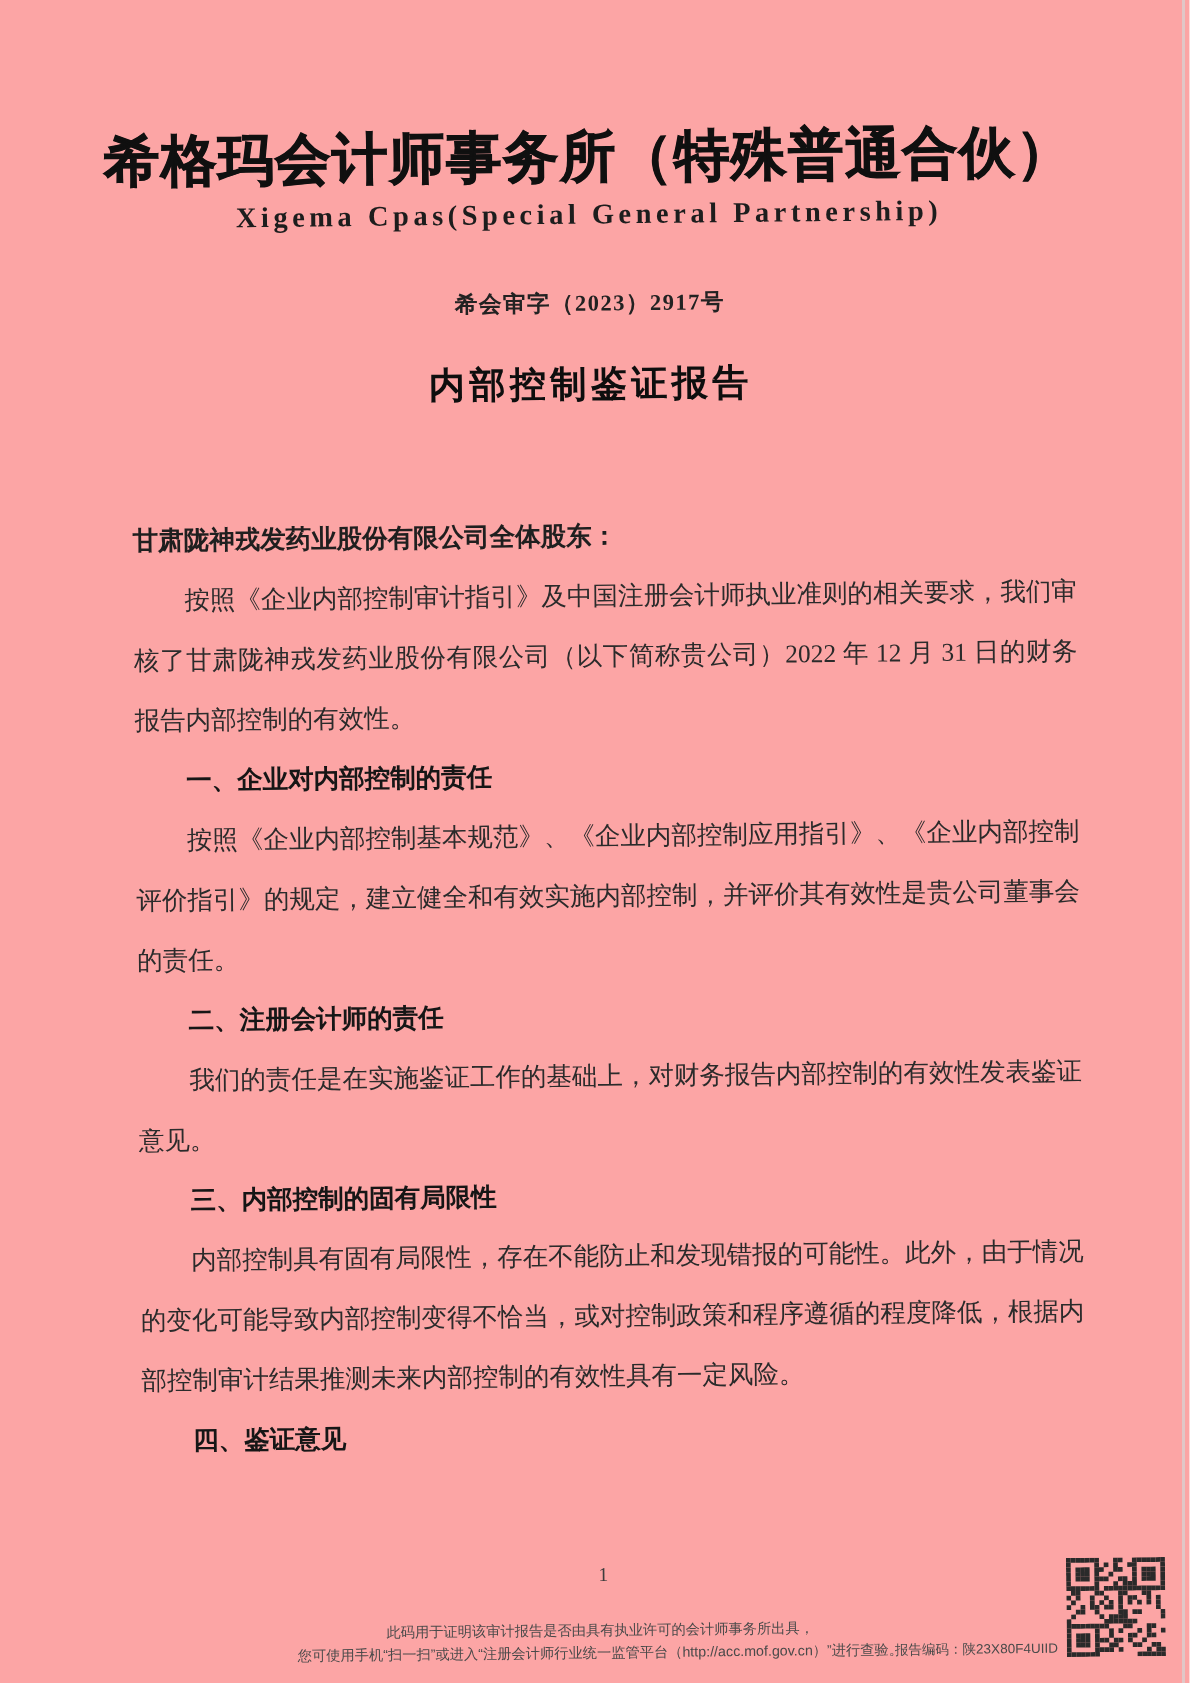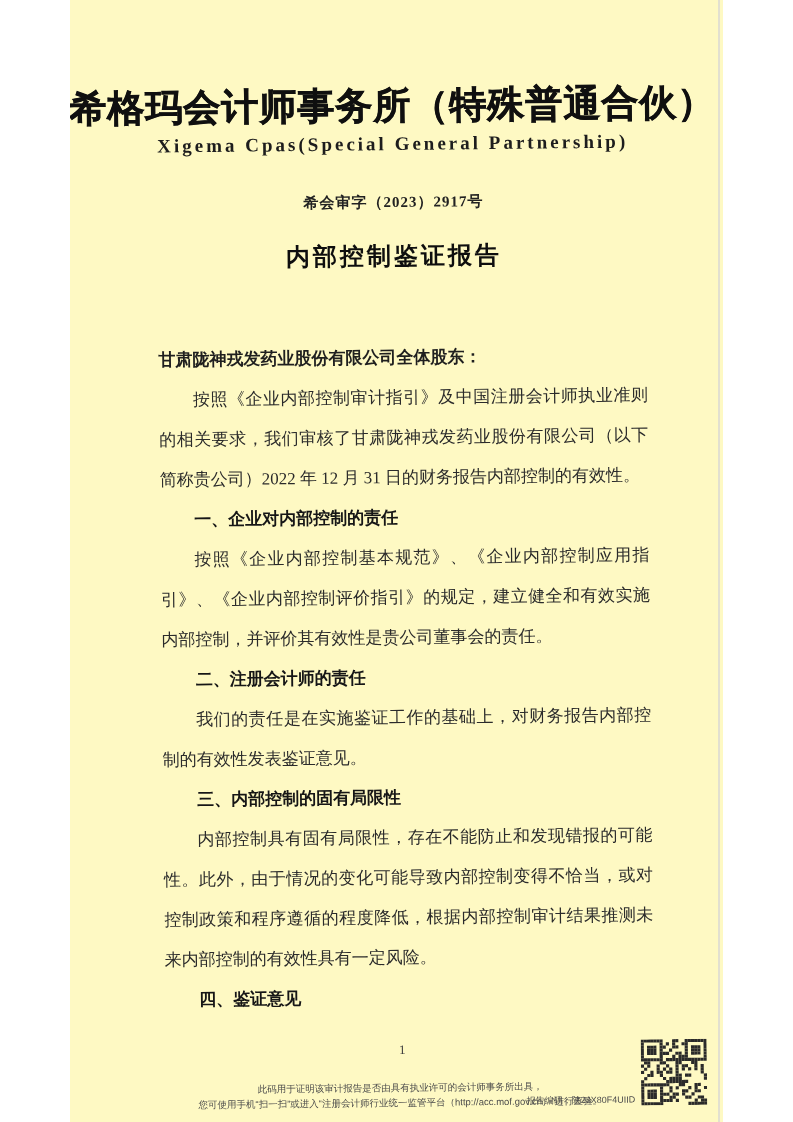--- a/index.html
+++ b/index.html
@@ -1,20 +1,20 @@
 <!DOCTYPE html>
 <html><head>
 <meta charset="utf-8">
 <style>
   * { margin: 0; padding: 0; box-sizing: border-box; }
   html, body { background: #ffffff; }
   .page {
-    width: 653px; height: 1122px;
+    width: 793px; height: 1122px;
     position: relative; overflow: hidden;
-    background: #fef9c3;
+    background: #fca5a5;
     font-family: "Liberation Serif", "DejaVu Serif", serif;
     margin: 0 auto;
     text-decoration: underline;
   }
   .scan {
     position: absolute; inset: 0;
     transform: rotate(-0.6deg);
     transform-origin: 50% 45%;
   }
   .scan-edge {

